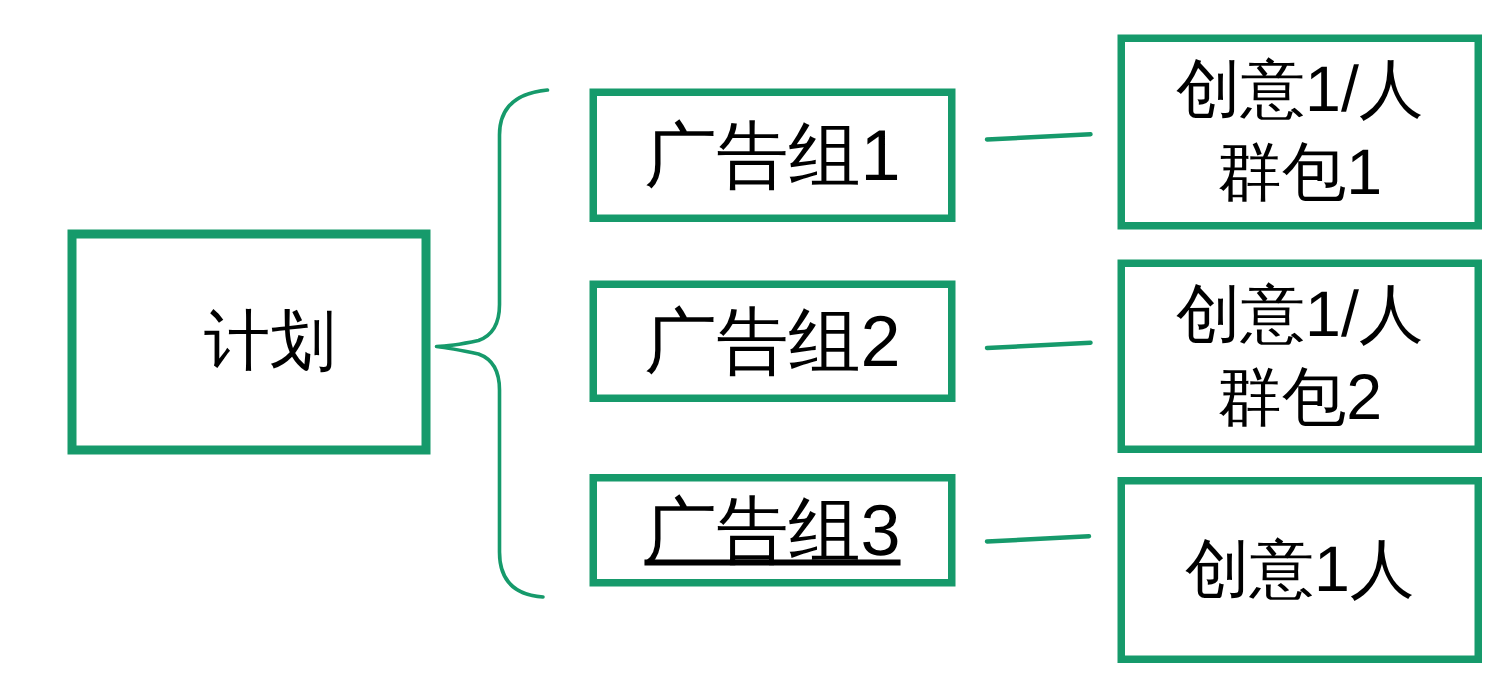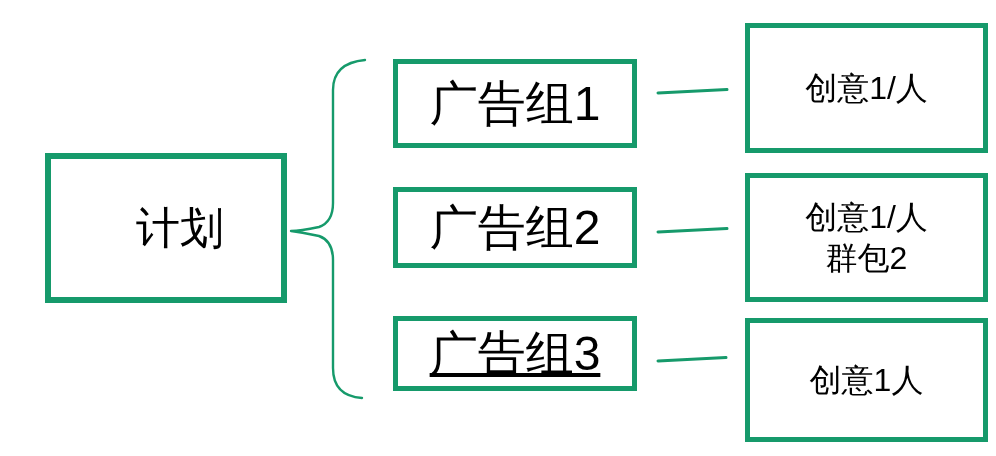--- a/index.html
+++ b/index.html
@@ -53,21 +53,21 @@
     font-size: 48px;
   }
   #group-node-1 { top: 59px;  height: 89px; }
   #group-node-2 { top: 187px; height: 81px; }
   #group-node-3 { top: 316px; height: 75px; text-decoration: underline; }
 
   
   .creative-node {
     left: 745px;
     width: 243px;
-    font-size: 32px; line-height: 1.27;
+    font-size: 43px; line-height: 1.27;
   }
   #creative-node-1 { top: 23px;  height: 130px; }
   #creative-node-2 { top: 173px; height: 129px; }
   #creative-node-3 { top: 318px; height: 124px; }
 
   .brace-path {
     fill: none;
     stroke: var(--color-accent);
     stroke-width: 2.4;
     stroke-linecap: round;
@@ -109,20 +109,21 @@
   </div>
   <div class="node group-node" id="group-node-2">
     <span class="node-line">广告组2</span>
   </div>
   <div class="node group-node" id="group-node-3">
     <span class="node-line">广告组3</span>
   </div>
 
   <div class="node creative-node" id="creative-node-1">
     <span class="node-line">创意1/人</span>
+    <span class="node-line">群包1</span>
   </div>
   <div class="node creative-node" id="creative-node-2">
     <span class="node-line">创意1/人</span>
     <span class="node-line">群包2</span>
   </div>
   <div class="node creative-node" id="creative-node-3">
     <span class="node-line">创意1人</span>
   </div>
 
 </div>

